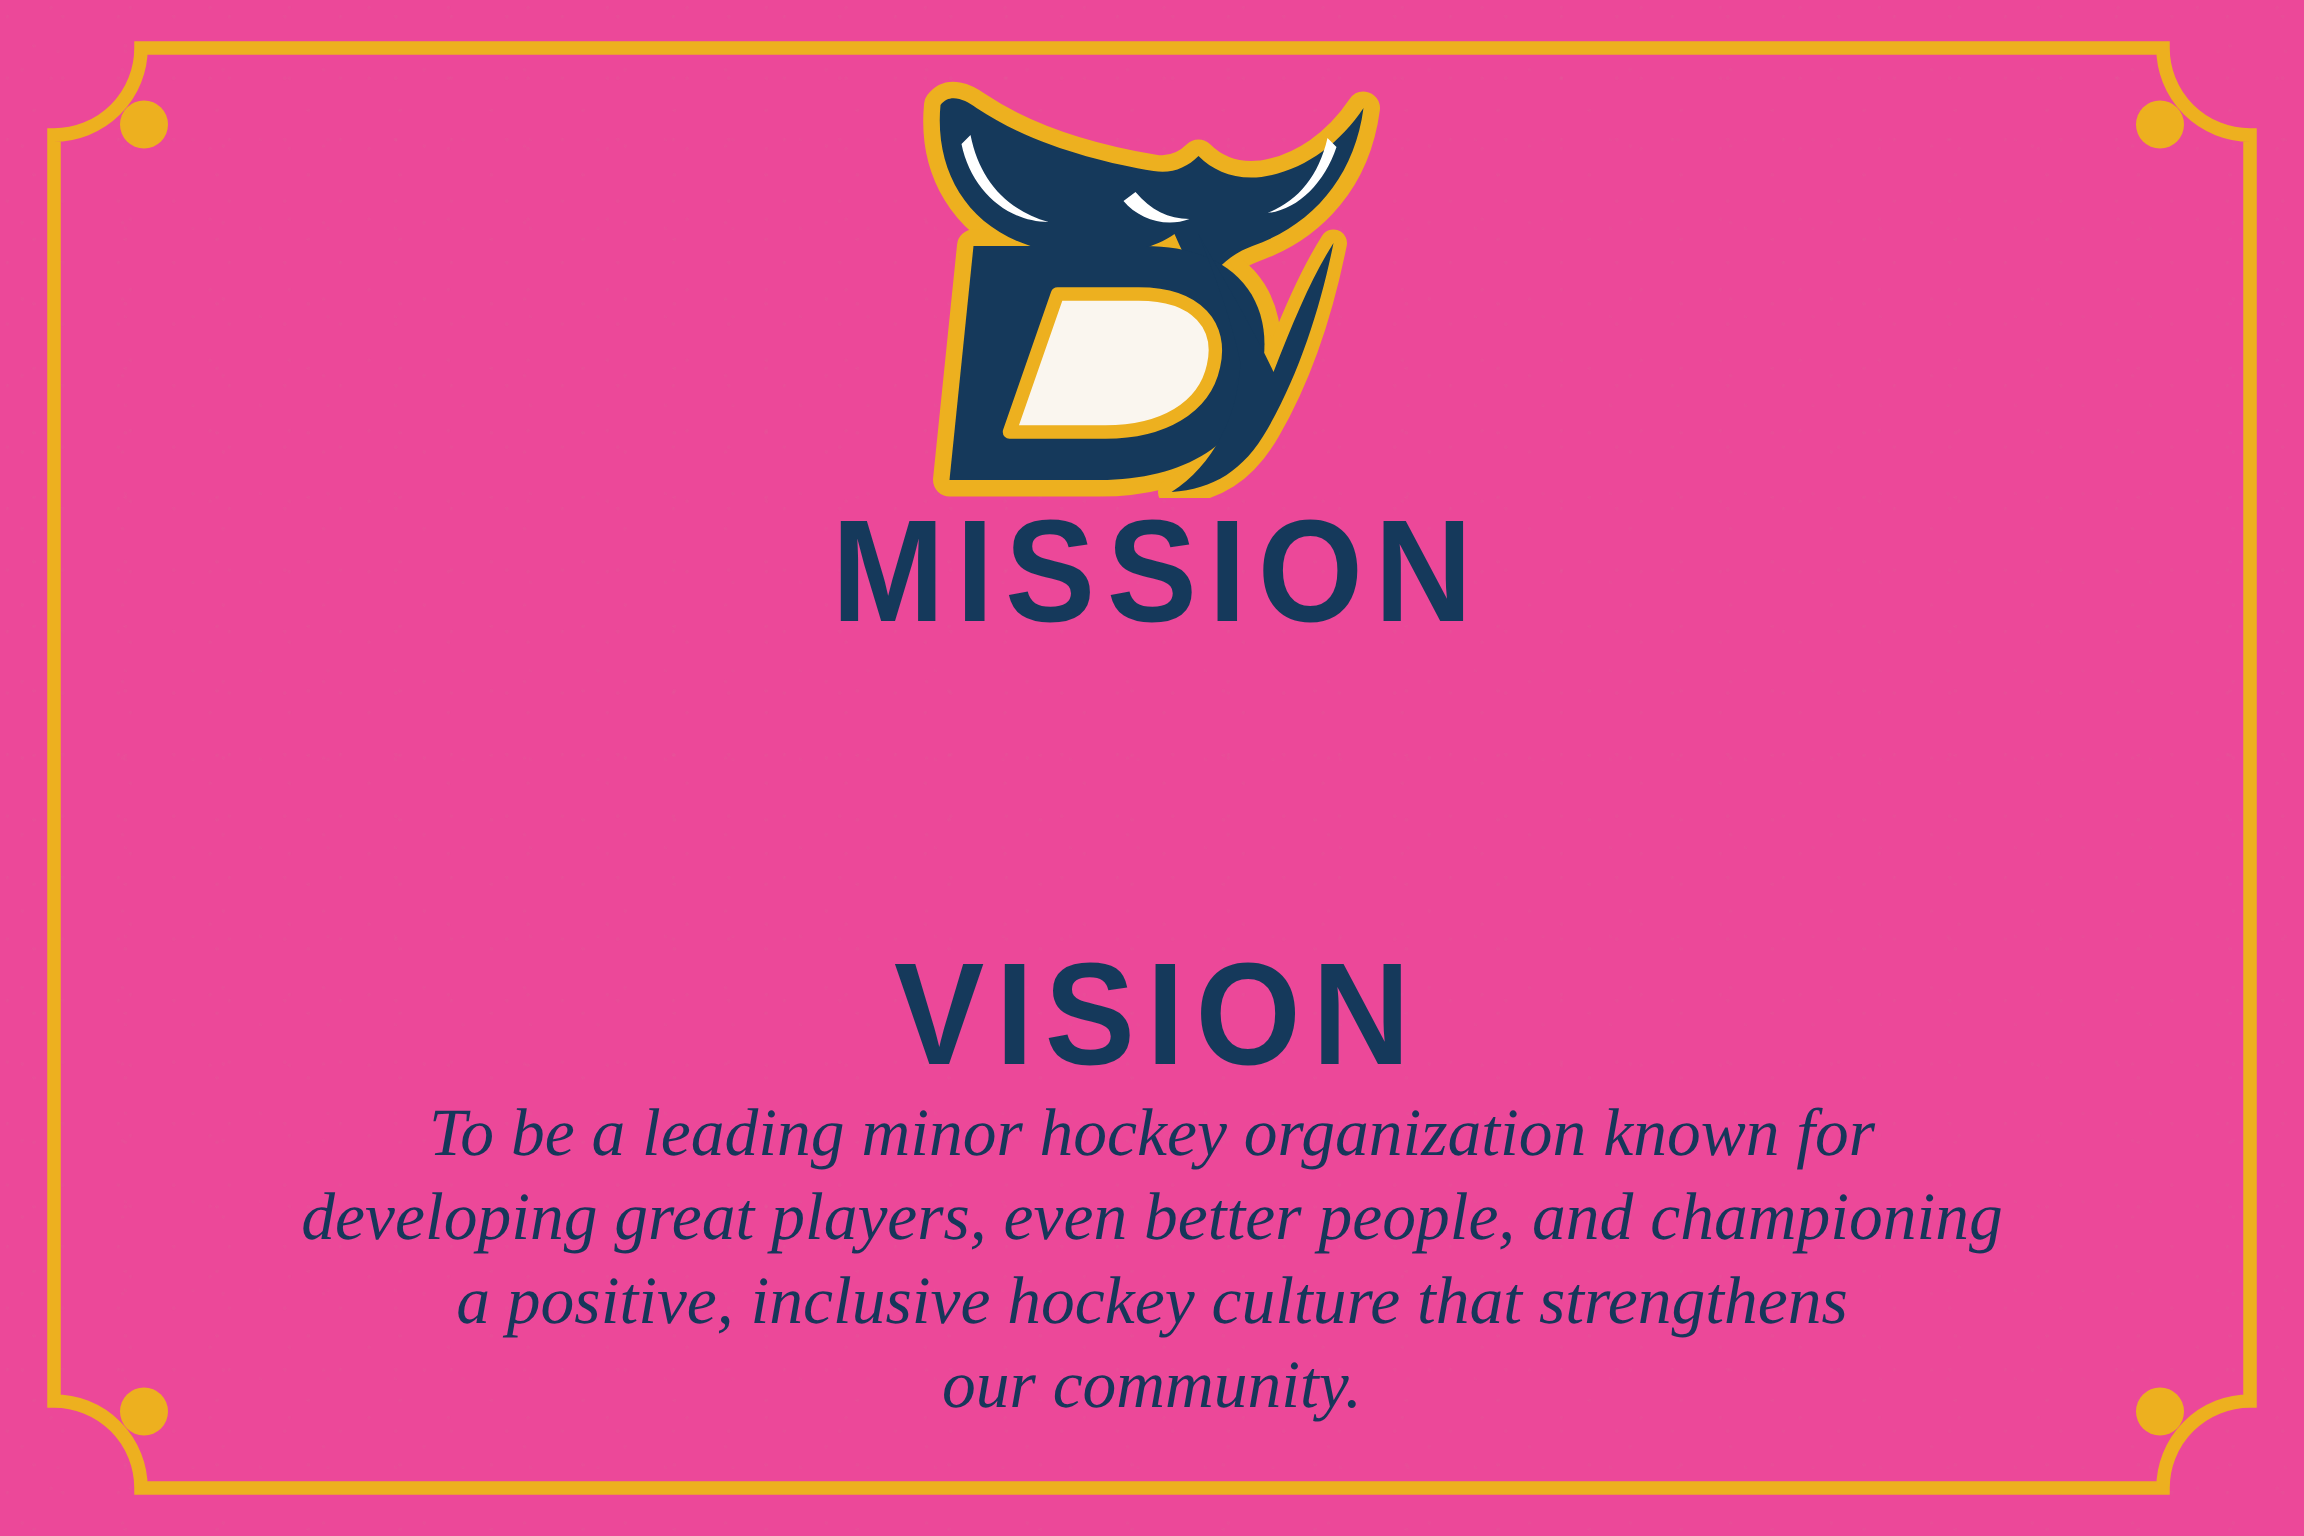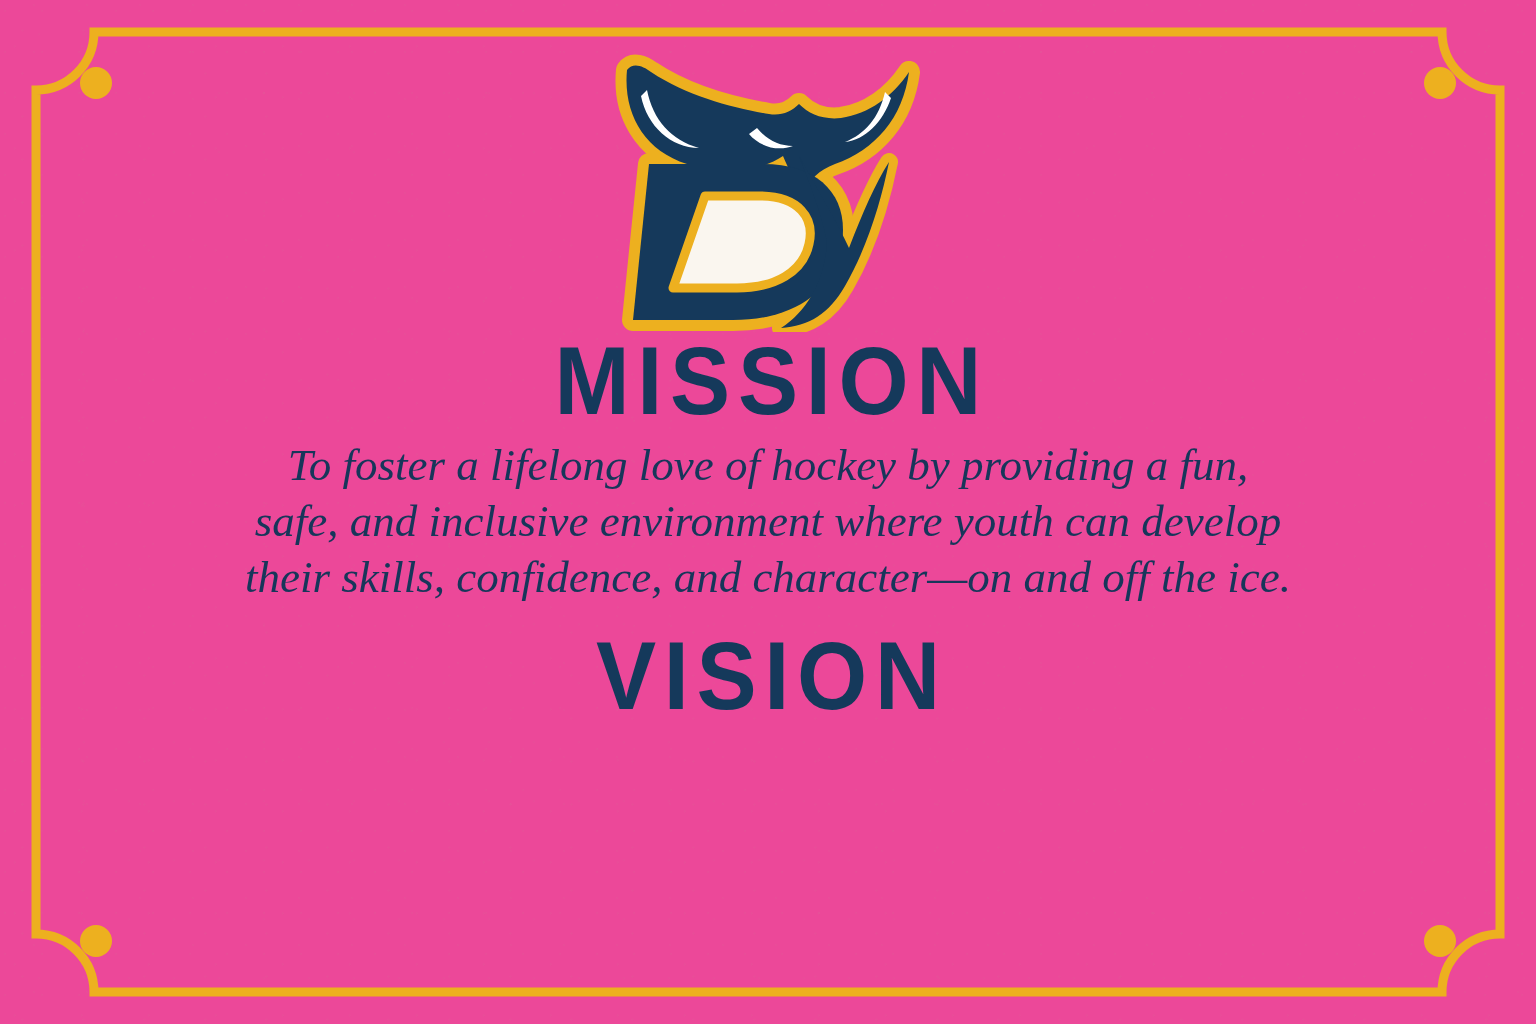--- a/index.html
+++ b/index.html
@@ -182,20 +182,21 @@
       <g>
         <path d="M 34,38 C 40,68 58,88 86,96 C 58,96 34,74 28,44 Z" fill="#ffffff"></path>
         <path d="M 144,76 C 154,88 166,94 180,94 C 164,100 146,94 136,82 Z" fill="#ffffff"></path>
         <path d="M 272,40 C 266,66 252,82 232,90 C 252,88 270,70 278,46 Z" fill="#ffffff"></path>
       </g>
     </svg>
   </div>
 
   <div class="section-heading" id="mission-heading">MISSION</div>
 
-  <div class="body-copy" id="mission-body">To foster a lifelong love of hockey by providing a fun,
-safe, and inclusive environment where youth can develop
-their skills, confidence, and character—on and off the ice.</div>
 
   <div class="section-heading" id="vision-heading">VISION</div>
 
+  <div class="body-copy" id="vision-body">To be a leading minor hockey organization known for
+developing great players, even better people, and championing
+a positive, inclusive hockey culture that strengthens
+our community.</div>
 
 </div>
 
 </body></html>

